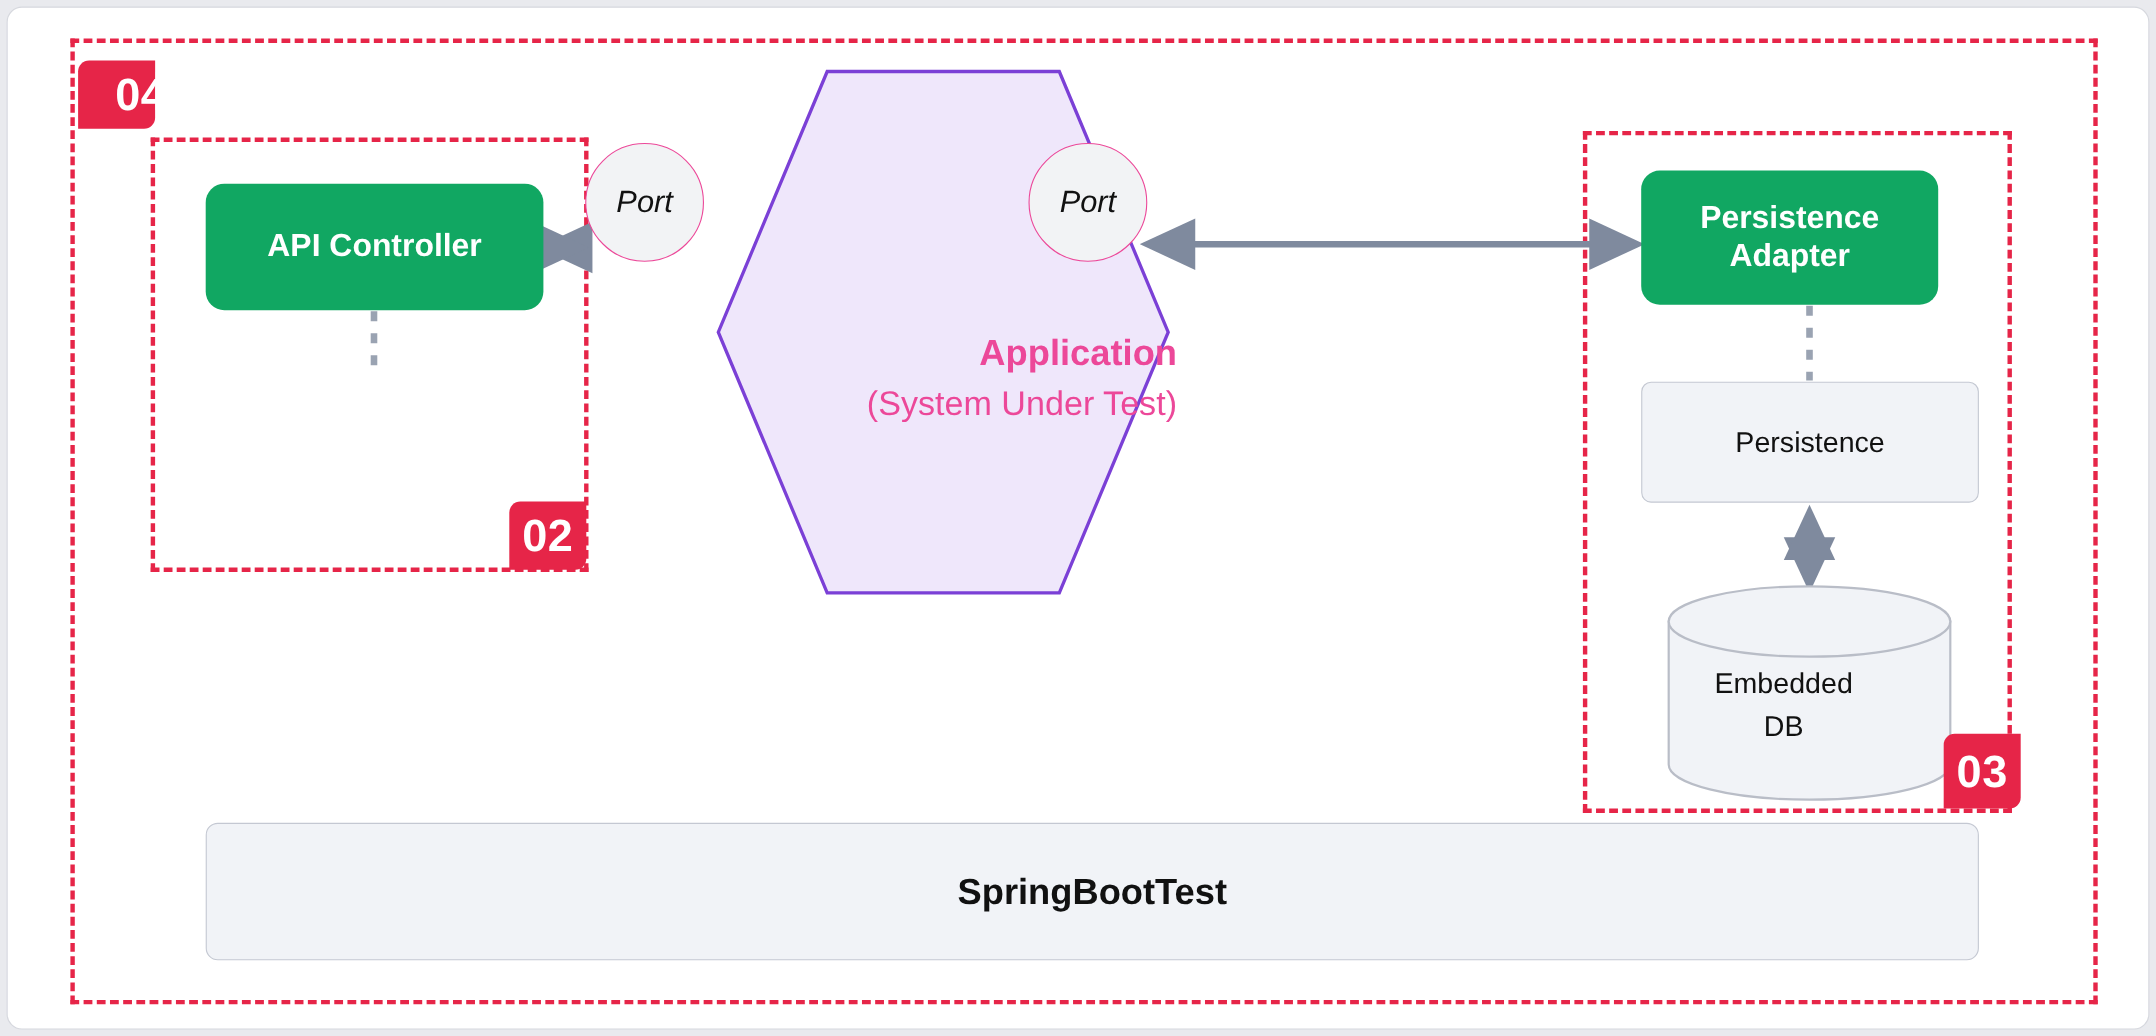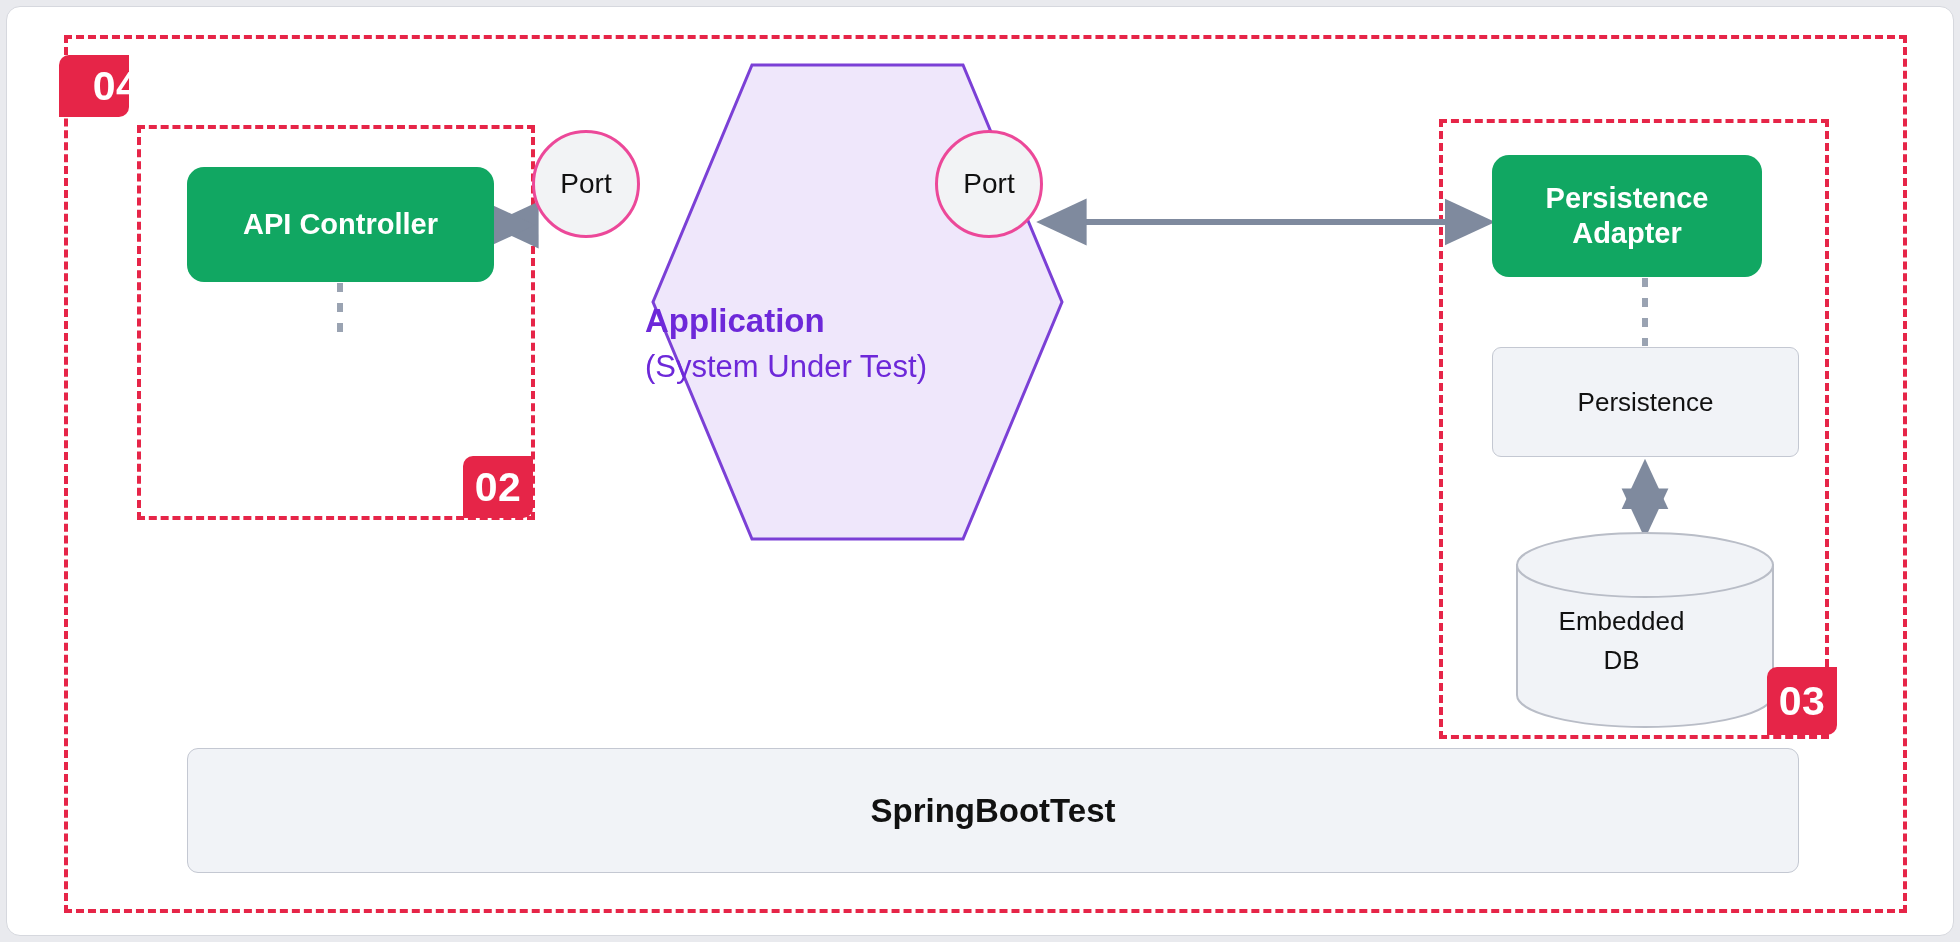--- a/index.html
+++ b/index.html
@@ -44,21 +44,21 @@
     background: #e62548;
     color: #ffffff;
     font-weight: bold;
     display: flex;
     align-items: center;
     justify-content: center;
     letter-spacing: 0.5px;
     z-index: 40;
   }
   #badge-04 {
-    left: 52px; top: 48px;
+    left: 64px; top: 48px;
     width: 70px; height: 62px;
     font-size: 41px;
     border-radius: 10px 0 10px 0;
     padding-left: 44px;
   }
   #badge-02 {
     left: 456px; top: 449px;
     width: 70px; height: 62px;
     font-size: 41px;
     border-radius: 10px 0 10px 0;
@@ -126,40 +126,41 @@
     position: absolute;
     left: 638px; top: 50px;
     width: 425px; height: 490px;
     z-index: 10;
   }
   #hexagon-wrap svg { display: block; }
   #hex-label {
     position: absolute;
     left: 638px; top: 290px;
     width: 425px;
-    text-align: left;
+    text-align: right;
     z-index: 15;
-    color: #6d28d9;
+    color: #ec4899;
   }
   #hex-title { font-size: 33px; font-weight: bold; line-height: 1.45; }
   #hex-sub   { font-size: 31px; font-weight: normal; line-height: 1.45; }
 
   
   .port-circle {
     position: absolute;
     width: 108px; height: 108px;
     border-radius: 50%;
     background: #f2f3f5;
-    border: 3px solid #ec4899;
+    border: 1px solid #ec4899;
     display: flex;
     align-items: center;
     justify-content: center;
     font-size: 28px;
     color: #111111;
     z-index: 25;
+    font-style: italic;
   }
   #port-left  { left: 525px;  top: 123px; }
   #port-right { left: 928px;  top: 123px; }
 
   
   .conn-layer {
     position: absolute;
     left: 0; top: 0;
     width: 1948px; height: 930px;
     z-index: 12;

